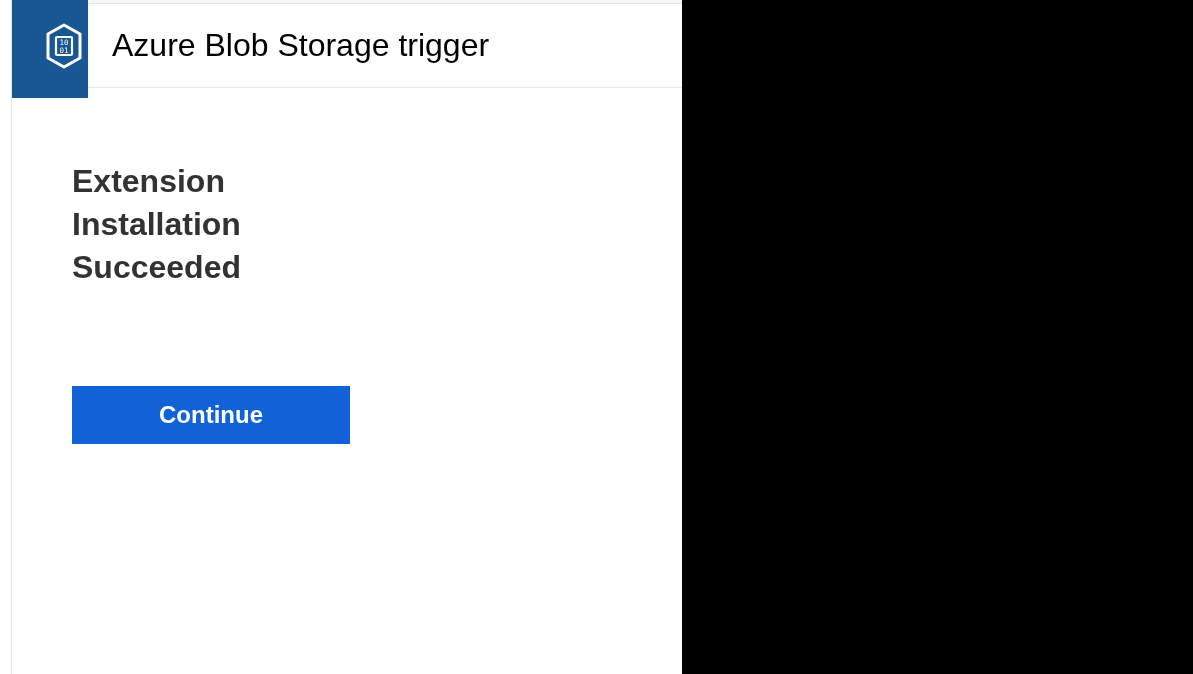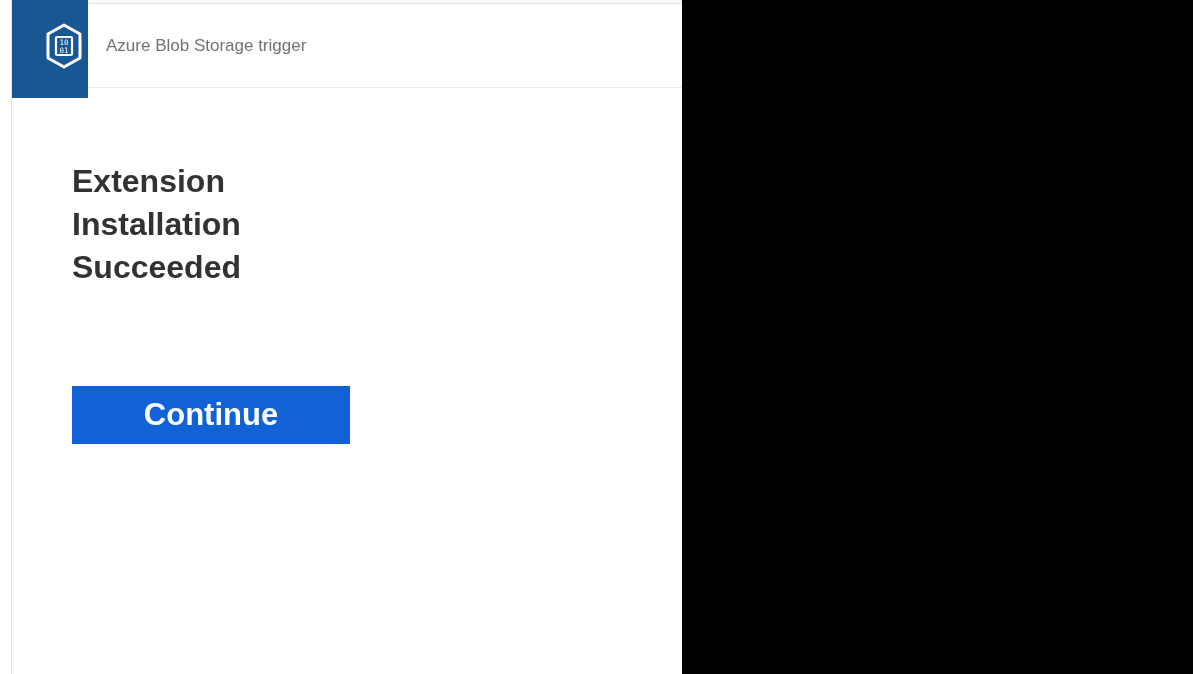--- a/index.html
+++ b/index.html
@@ -42,43 +42,43 @@
     .icon-box {
       width: 76px;
       height: 104px;
       background: #185694;
       display: flex;
       align-items: center;
       justify-content: flex-end;
       flex-shrink: 0;
     }
     .header-title {
-      font-size: 17px;
+      font-size: 32px;
       font-weight: 400;
-      color: #737373;
-      margin-left: 18px;
+      color: #000000;
+      margin-left: 24px;
     }
     .content {
       padding: 72px 60px 0 60px;
     }
     .message {
       font-size: 32px;
       font-weight: 700;
       color: #323232;
       line-height: 1.35;
       max-width: 320px;
     }
     .continue-btn {
       margin-top: 96px;
       width: 278px;
       height: 58px;
       background: #1062d6;
       color: #ffffff;
       border: none;
-      font-size: 31px;
+      font-size: 24px;
       font-weight: 600;
       font-family: inherit;
       cursor: pointer;
       display: flex;
       align-items: center;
       justify-content: center;
     }
     .right-panel {
       position: absolute;
       left: 682px;

